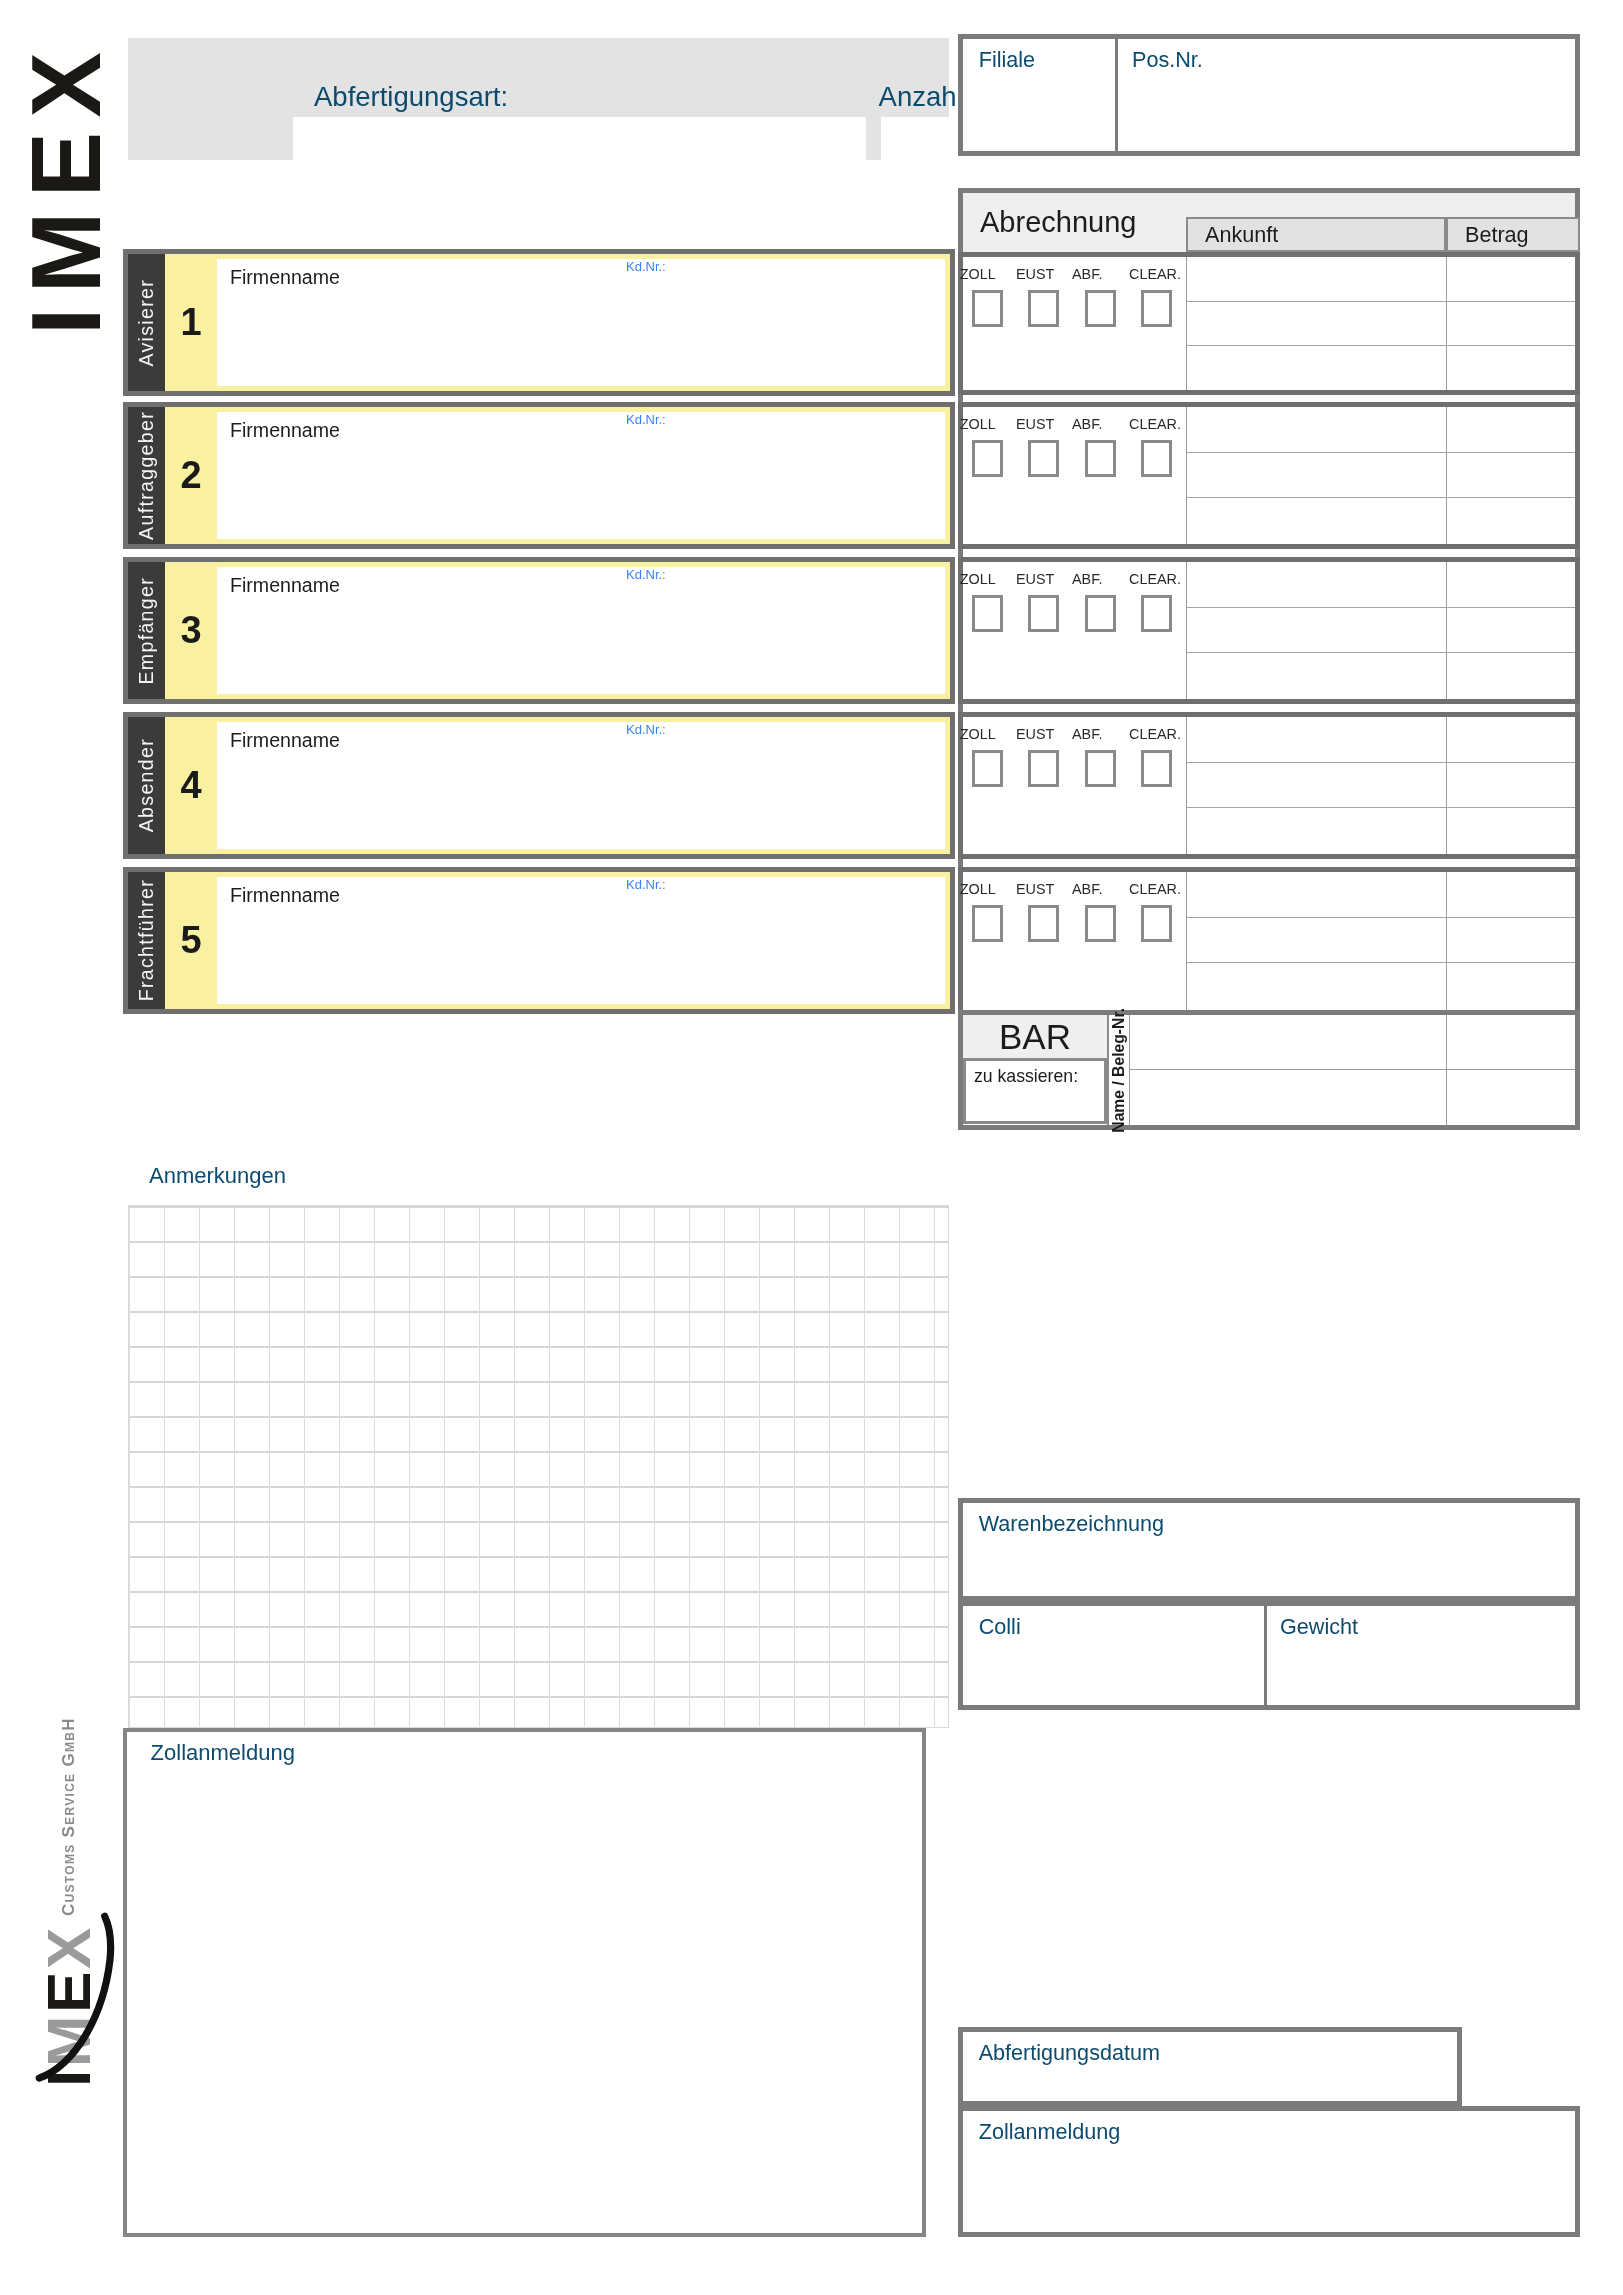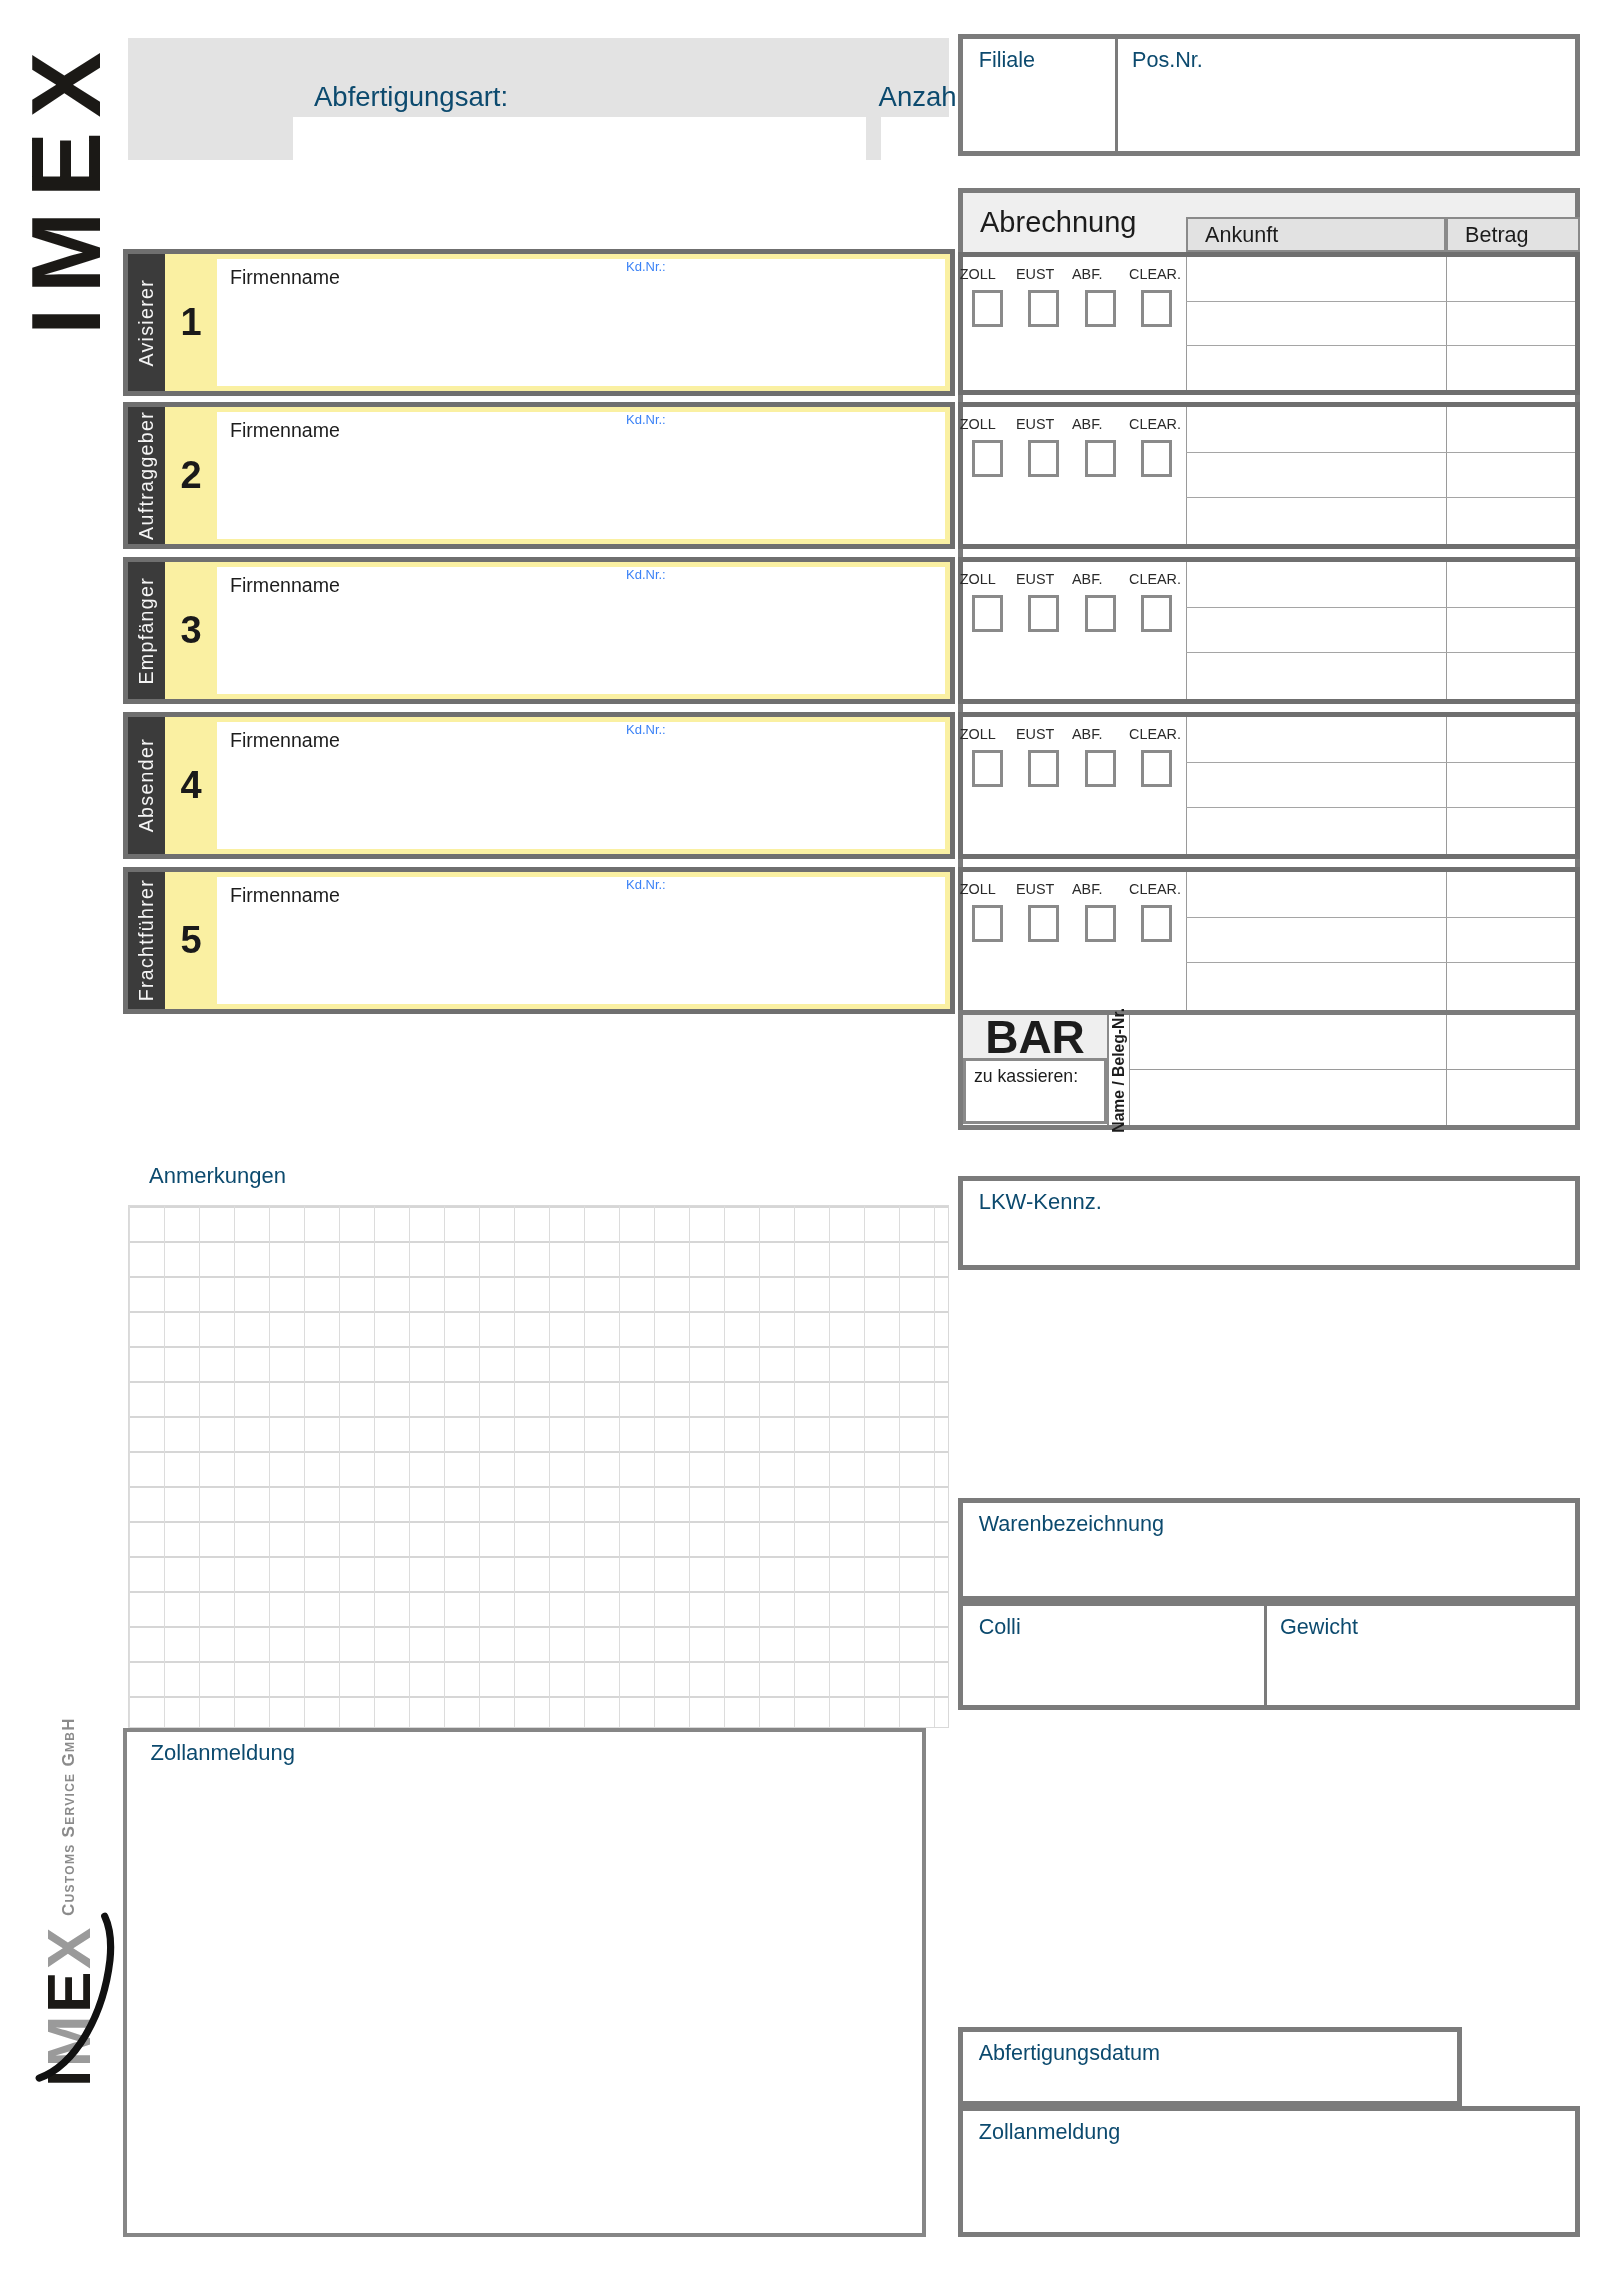--- a/index.html
+++ b/index.html
@@ -47,21 +47,21 @@
 
   .ab-strip{position:absolute;left:958px;width:622px;border:5.2px solid #6f6f6f;background:#fff;box-sizing:border-box}
   .vline{position:absolute;top:0;bottom:0;width:1.3px;background:#9a9a9a}
   .hline{position:absolute;left:223px;right:0;height:1.3px;background:#a5a5a5}
   .cb-lbl{position:absolute;top:9.2px;width:56px;font-size:14.4px;color:#2a2a2a}
   .cbox{position:absolute;top:33px;width:31px;height:37px;border:3.3px solid #8a8a8a;box-sizing:border-box;background:#fff}
 
   
   #bar-sec{left:958px;top:1010px;width:622px;height:120px;border:5.2px solid #7b7b7b;box-sizing:border-box;background:#fff}
   #bar-gray{position:absolute;left:0;top:0;width:144px;height:43px;background:#efefef;display:flex;align-items:center;justify-content:center}
-  #bar-title{font-size:46px;font-weight:bold}
+  #bar-title{font-size:35px;font-weight:normal}
   #zu-box{position:absolute;left:0;top:43px;width:144px;height:66px;border:3.3px solid #8a8a8a;box-sizing:border-box;background:#fff}
   #zu-lbl{position:absolute;left:7.9px;top:5.2px;font-size:17.7px}
   #name-strip{position:absolute;left:144px;top:0;bottom:0;width:23px;border-left:2.6px solid #8a8a8a;border-right:1.3px solid #9a9a9a;box-sizing:border-box;display:flex;align-items:center;justify-content:center}
   #name-strip .vtxt{writing-mode:vertical-rl;transform:rotate(180deg);font-size:15.7px;font-weight:bold;white-space:nowrap}
   #bar-hline{position:absolute;left:167px;right:0;top:54px;height:1.3px;background:#9a9a9a}
   #bar-vline{position:absolute;left:483px;top:0;bottom:0;width:1.3px;background:#9a9a9a}
 
   
   #anm-lbl{left:149px;top:1163px;font-size:22px}
   #anm-grid{left:128px;top:1205px;width:821px;height:523px;background-color:#fff;border:1.3px solid #d9d9d9;box-sizing:border-box;
@@ -268,23 +268,20 @@
       <div class="pwhite">
         <span class="firm">Firmenname</span>
         <span class="kdnr">Kd.Nr.:</span>
       </div>
     </div>
   </div>
 
   <div id="anm-lbl" class="abs lbl" style="font-size:22px">Anmerkungen</div>
   <div id="anm-grid" class="abs"></div>
 
-  <div id="lkw-box" class="box">
-    <span class="boxlbl lbl" style="font-size:22px">LKW-Kennz.</span>
-  </div>
 
   <div id="waren-box" class="box">
     <span class="boxlbl lbl">Warenbezeichnung</span>
   </div>
   <div id="colli-box" class="box">
     <span class="boxlbl lbl">Colli</span>
     <div class="middiv"></div>
     <span class="rlbl lbl">Gewicht</span>
     <div class="abs" style="left:0;top:33px;width:301px;bottom:0"></div>
     <div class="abs" style="left:304px;top:33px;right:0;bottom:0"></div>

